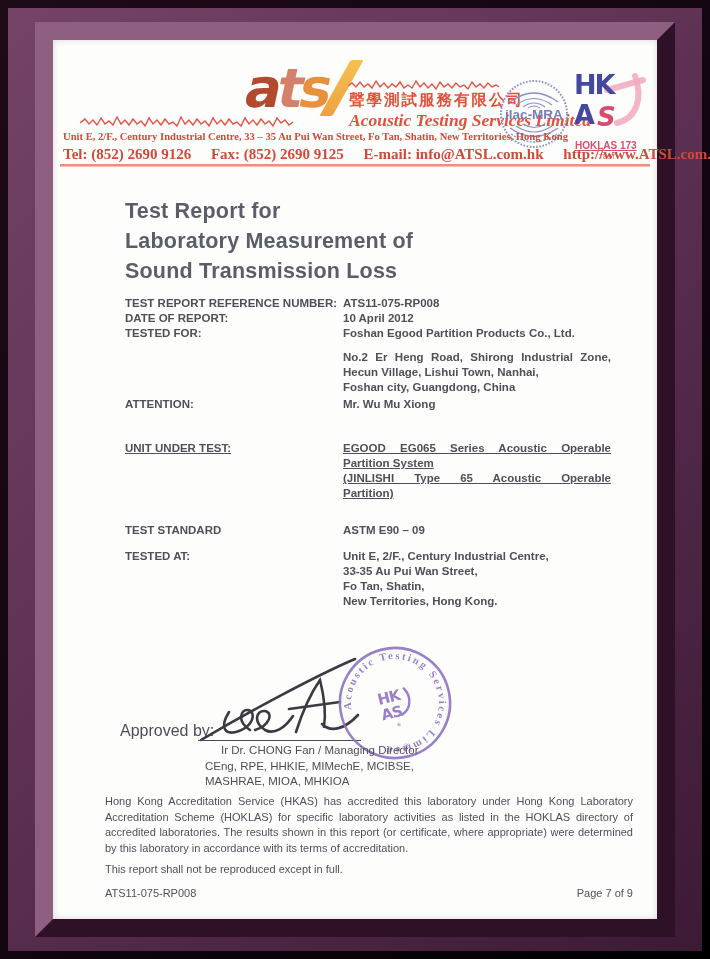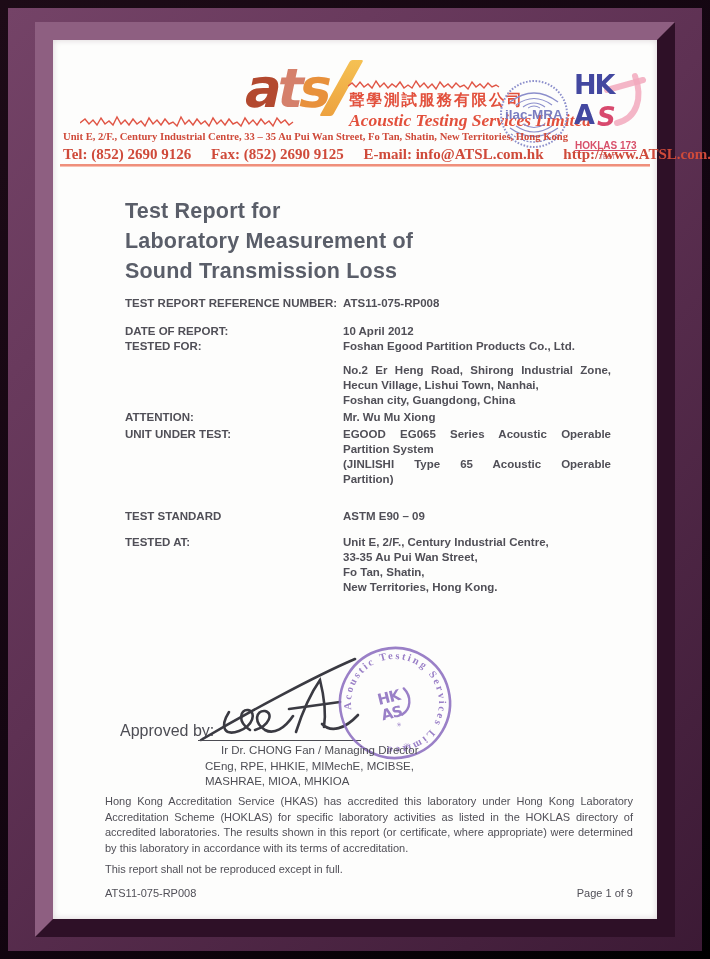--- a/index.html
+++ b/index.html
@@ -124,21 +124,21 @@
 
     <div class="abs fields">
         <div class="field-row">
           <div class="field-label">TEST REPORT REFERENCE NUMBER:</div>
           <div class="field-value">
             <div>
               <div>ATS11-075-RP008</div>
             </div>
           </div>
         </div>
-        <div class="field-row" style="margin-top: 13px; align-items: flex-end;">
+        <div class="field-row" style="margin-top: 0; align-items: flex-end;">
           <div class="field-label">DATE OF REPORT:</div>
           <div class="field-value">
             <div>
               <div>10 April 2012</div>
             </div>
           </div>
         </div>
         <div class="field-row" style="margin-top: 0;">
           <div class="field-label">TESTED FOR:</div>
           <div class="field-value">
@@ -153,21 +153,21 @@
           </div>
         </div>
         <div class="field-row" style="margin-top: 2px; align-items: flex-end;">
           <div class="field-label">ATTENTION:</div>
           <div class="field-value">
             <div>
               <div>Mr. Wu Mu Xiong</div>
             </div>
           </div>
         </div>
-        <div class="field-row" style="margin-top: 2px;">
+        <div class="field-row" style="margin-top: 29px; text-decoration: underline;">
           <div class="field-label">UNIT UNDER TEST:</div>
           <div class="field-value">
             <div>
               <div class="jline">EGOOD EG065 Series Acoustic Operable</div>
               <div>Partition System</div>
               <div class="jline">(JINLISHI Type 65 Acoustic Operable</div>
               <div>Partition)</div>
             </div>
           </div>
         </div>
@@ -226,17 +226,17 @@
     <div class="abs approver">Ir Dr. CHONG Fan / Managing Director</div>
     <div class="abs quals">
       <div>CEng, RPE, HHKIE, MIMechE, MCIBSE,</div>
       <div>MASHRAE, MIOA, MHKIOA</div>
     </div>
 
     <div class="abs accred">Hong Kong Accreditation Service (HKAS) has accredited this laboratory under Hong Kong Laboratory Accreditation Scheme (HOKLAS) for specific laboratory activities as listed in the HOKLAS directory of accredited laboratories. The results shown in this report (or certificate, where appropriate) were determined by this laboratory in accordance with its terms of accreditation.</div>
     <div class="abs repro-note">This report shall not be reproduced except in full.</div>
     <div class="abs foot-row">
       <span>ATS11-075-RP008</span>
-      <span>Page 1 of 9</span>
+      <span>Page 7 of 9</span>
     </div>
 
   </div>
 </div>
 
 </body></html>

